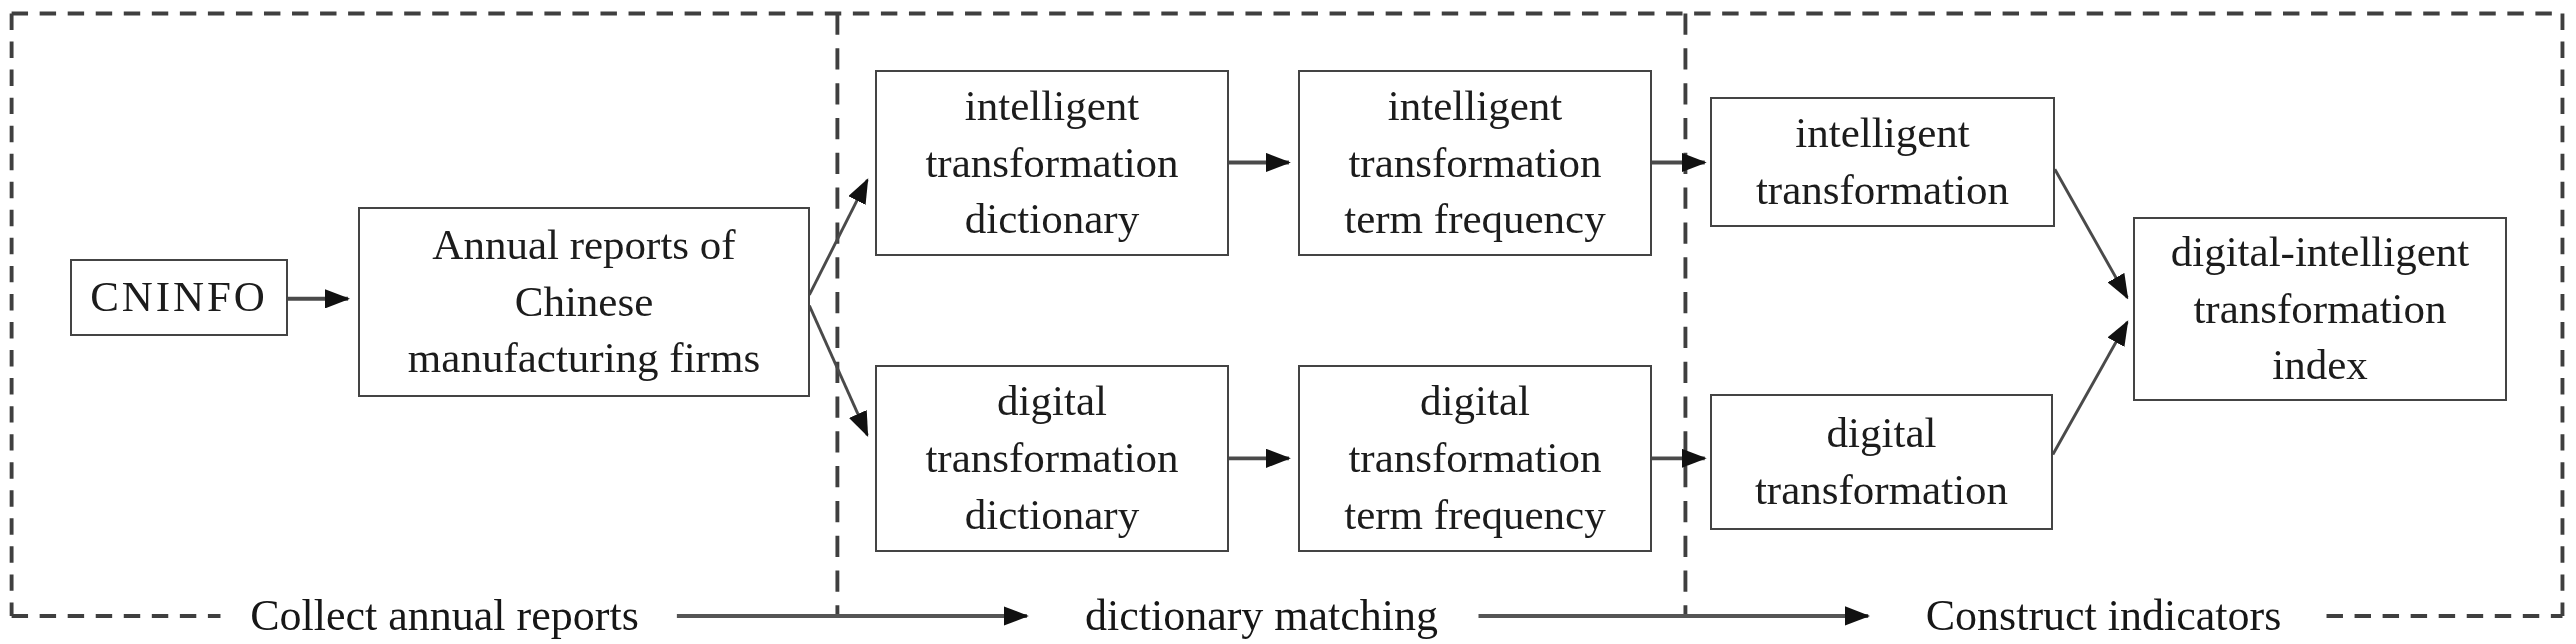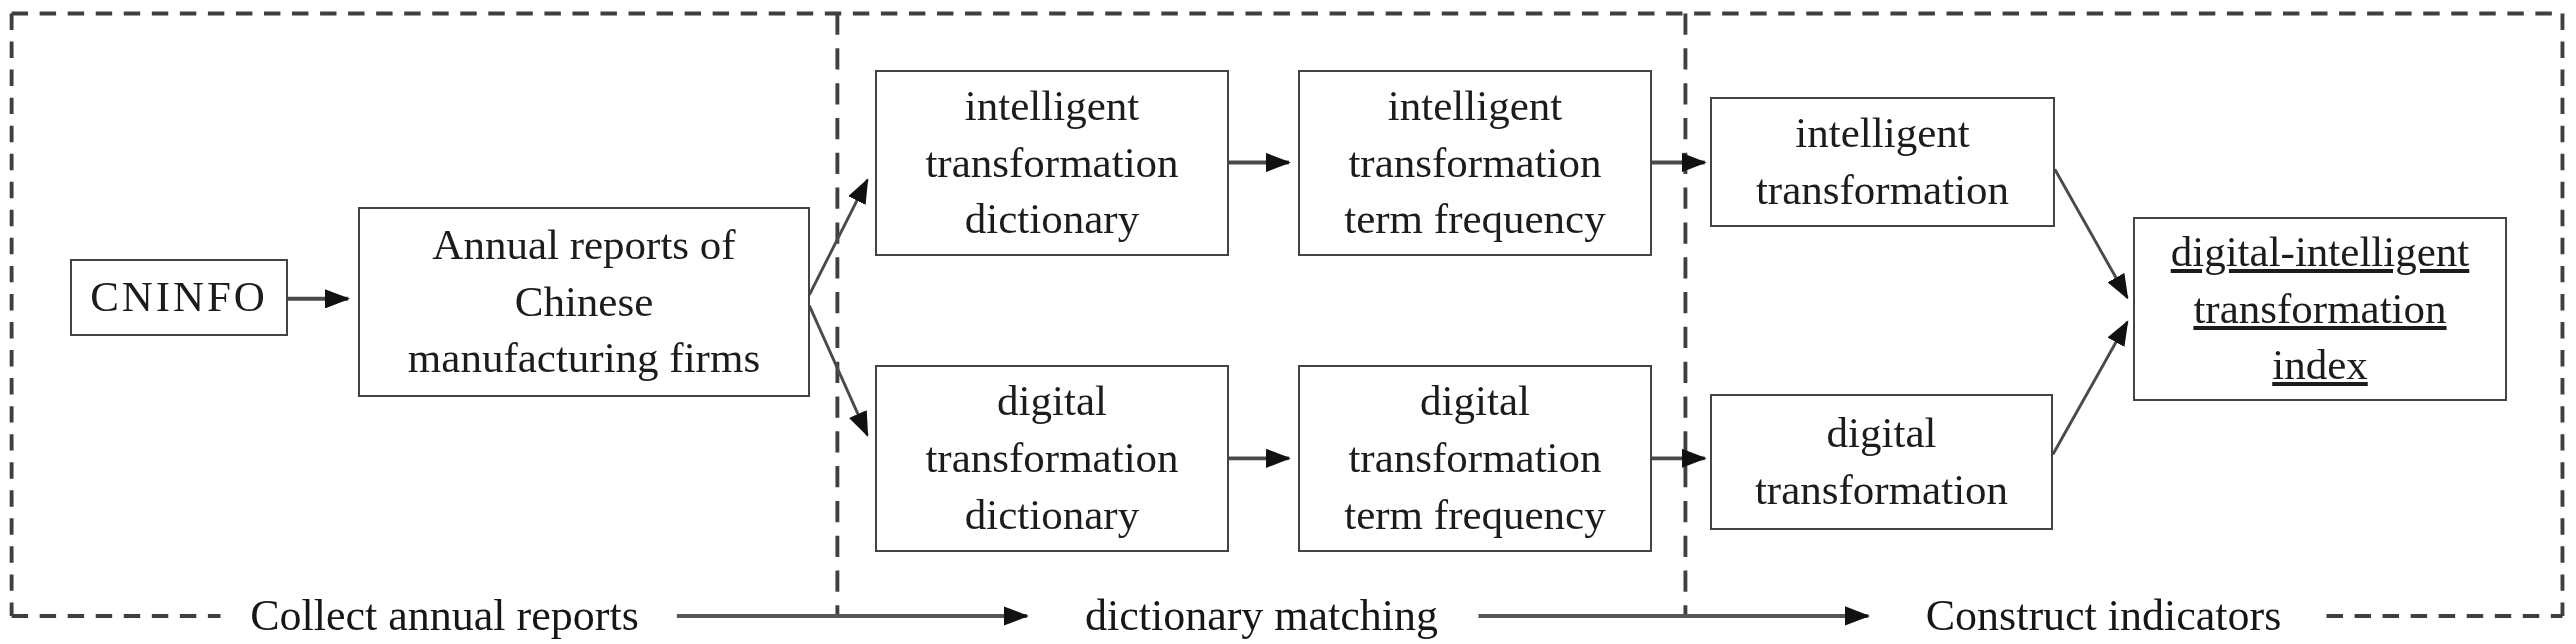--- a/index.html
+++ b/index.html
@@ -127,21 +127,21 @@
   <div class="node" style="left:1710px; top:97px; width:345px; height:130px;">
     <div class="node-label">intelligent
 transformation</div>
   </div>
 
   <div class="node" style="left:1710px; top:394px; width:343px; height:136px;">
     <div class="node-label">digital
 transformation</div>
   </div>
 
-  <div class="node" style="left:2133px; top:217px; width:374px; height:184px;text-decoration:underline;">
+  <div class="node" style="left:2133px; top:217px; width:374px; height:184px;">
     <div class="node-label">digital-intelligent
 transformation
 index</div>
   </div>
 
   <div class="stage-label" style="left:222px; top:585px;">Collect annual reports</div>
 
   <div class="stage-label" style="left:1039px; top:585px;">dictionary matching</div>
 
   <div class="stage-label" style="left:1881px; top:585px;">Construct indicators</div>

